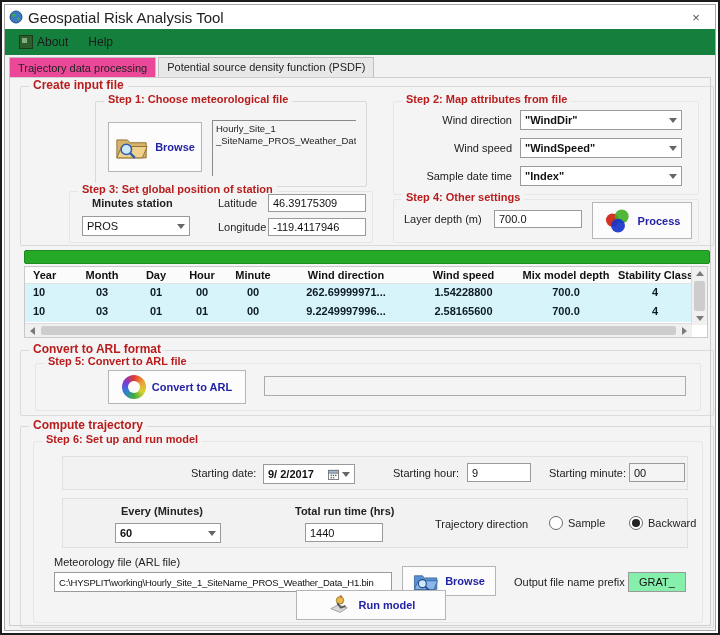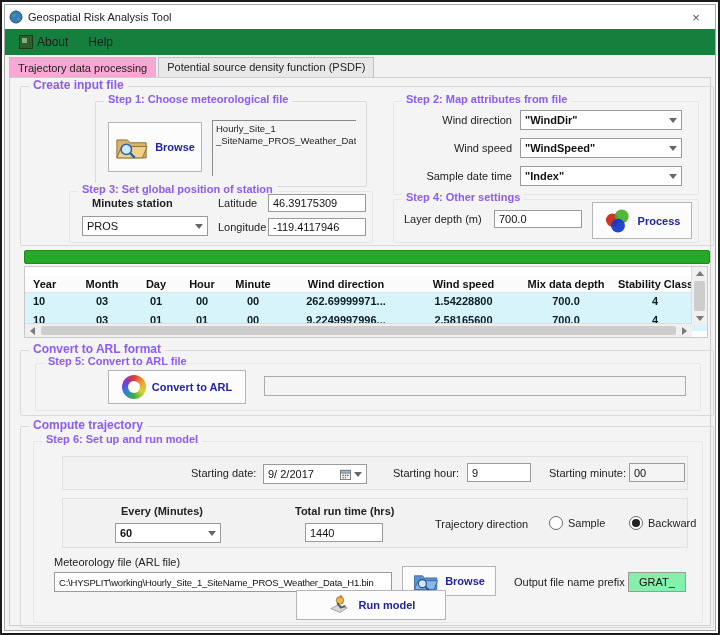--- a/index.html
+++ b/index.html
@@ -1,54 +1,54 @@
 <!DOCTYPE html>
 <html style="--accent-green: #26a926; --row-cyan: #d8f4fb; --button-text: #2323a7;"><head>
 <meta charset="utf-8">
 <style>
   html,body{margin:0;padding:0;background:#cfcfcf;font-family:"Liberation Sans",sans-serif;}
   .screen{width:720px;height:635px;box-sizing:border-box;border:2px solid #1c1c1c;background:#fff;position:relative;}
   .window{position:absolute;inset:2px;border:1px solid #a6a6a6;background:#f2f2f2;display:flex;flex-direction:column;}
   
   .titlebar{height:24px;background:#ffffff;display:flex;align-items:center;padding:0 4px;flex:0 0 auto;}
-  .titlebar .ttl{font-size:11px;color:#222;margin-left:5px;}
+  .titlebar .ttl{font-size:15px;color:#222;margin-left:5px;}
   .close-btn{margin-left:auto;width:30px;height:22px;display:flex;align-items:center;justify-content:center;color:#555;font-size:13px;cursor:default;}
   
   .menubar{height:26px;background:#15803d;display:flex;align-items:center;padding:0 6px;gap:4px;flex:0 0 auto;}
   .menu-item{font-size:12px;color:#1a1a1a;padding:3px 8px;display:flex;align-items:center;gap:4px;}
   
   .tabstrip{height:22px;display:flex;align-items:flex-end;padding:0 4px;flex:0 0 auto;}
   .tab{font-size:11px;color:#222;padding:3px 8px 4px 8px;border:1px solid #bfbfbf;border-bottom:none;background:#e8e8e8;margin-right:2px;}
-  .tab.active{background:#f9a8d4;position:relative;top:1px;padding-top:4px;}
+  .tab.active{background:#ec4899;position:relative;top:1px;padding-top:4px;}
   
   .content{flex:1;border:1px solid #cfcfcf;margin:0 4px 4px 4px;background:#f4f4f4;position:relative;}
   
   .grp{position:absolute;border:1px solid #dadada;border-radius:2px;}
-  .grp>.lbl{position:absolute;top:-9px;left:8px;background:#f4f4f4;padding:0 4px;font-weight:bold;color:#8b5cf6;white-space:nowrap;}
+  .grp>.lbl{position:absolute;top:-9px;left:8px;background:#f4f4f4;padding:0 4px;font-weight:bold;color:#b91c1c;white-space:nowrap;}
   .lbl-lg{font-size:12px;}
   .lbl-sm{font-size:11px;}
   
   .txt{position:absolute;box-sizing:border-box;border:1px solid #9a9a9a;background:#fff;font-family:"Liberation Sans",sans-serif;font-size:11px;color:#111;padding:1px 4px;}
   .flabel{position:absolute;font-size:11px;color:#222;white-space:nowrap;}
   .combo{position:absolute;box-sizing:border-box;border:1px solid #9a9a9a;background:#fff;display:flex;align-items:center;font-size:11px;color:#111;padding:0 4px;font-weight:bold;}
   .combo .cval{flex:1;overflow:hidden;white-space:nowrap;}
   .drop-arrow{width:0;height:0;border-left:4px solid transparent;border-right:4px solid transparent;border-top:5px solid #666;margin-left:3px;flex:0 0 auto;}
   .btn{position:absolute;box-sizing:border-box;border:1px solid #b5b5b5;background:#fcfcfc;display:flex;align-items:center;justify-content:center;gap:6px;cursor:default;}
   .btn .bl{font-size:11px;font-weight:bold;color:var(--button-text,#2323a7);}
   .radio{width:12px;height:12px;border:1px solid #6a6a6a;border-radius:50%;background:#fff;display:inline-block;position:relative;vertical-align:middle;}
   .radio.checked::after{content:"";position:absolute;inset:2px;border-radius:50%;background:#222;}
   .panel{position:absolute;border:1px solid #e0e0e0;background:#f2f2f2;box-sizing:border-box;}
   
   .progress-full{position:absolute;background:var(--accent-green,#26a926);border:1px solid #1f8a1f;border-radius:2px;}
   .progress-empty{background:#f4f4f4;border:1px solid #ababab;box-sizing:border-box;}
   
   .tablewrap{position:absolute;background:#fff;border:1px solid #c9c9c9;box-sizing:border-box;}
   .trow{display:flex;}
   .tcell{box-sizing:border-box;font-size:11px;font-weight:bold;color:#0c1c24;text-align:center;padding:2px 2px;overflow:hidden;white-space:nowrap;}
-  .thead .tcell{background:#fbfbfb;color:#111;border-bottom:1px solid #e2e2e2;margin-top:9px;}
+  .thead .tcell{background:#fbfbfb;color:#111;border-bottom:1px solid #e2e2e2;}
   .tdata{background:var(--row-cyan,#d8f4fb);}
   .tcell.c0{text-align:left;padding-left:8px;}
   
   .vscroll{position:absolute;width:15px;background:#f0f0f0;border-left:1px solid #dcdcdc;display:flex;flex-direction:column;align-items:center;}
   .hscroll{position:absolute;height:13px;background:#f0f0f0;border-top:1px solid #dcdcdc;display:flex;align-items:center;}
   .sb-btn{width:15px;height:13px;display:flex;align-items:center;justify-content:center;flex:0 0 auto;}
   .tri-up{width:0;height:0;border-left:4px solid transparent;border-right:4px solid transparent;border-bottom:5px solid #7a7a7a;}
   .tri-down{width:0;height:0;border-left:4px solid transparent;border-right:4px solid transparent;border-top:5px solid #7a7a7a;}
   .tri-left{width:0;height:0;border-top:4px solid transparent;border-bottom:4px solid transparent;border-right:5px solid #7a7a7a;}
   .tri-right{width:0;height:0;border-top:4px solid transparent;border-bottom:4px solid transparent;border-left:5px solid #7a7a7a;}
@@ -118,21 +118,21 @@
           </div>
           <div class="filebox" style="left:116px;top:18px;width:144px;height:56px;">
             <div>Hourly_Site_1</div>
             <div>_SiteName_PROS_Weather_Data.csv</div>
           </div>
         </div>
 
         <div class="grp" style="left:48px;top:104px;width:302px;height:50px;border-color:#e6e6e6;">
           <span class="lbl lbl-sm">Step 3: Set global position of station</span>
           <span class="flabel" style="left:22px;top:5px;font-weight:bold;">Minutes station</span>
-          <div class="combo" style="left:12px;top:24px;width:126px;height:20px;font-weight:normal;">
+          <div class="combo" style="left:12px;top:24px;width:108px;height:20px;font-weight:normal;">
             <span class="cval">PROS</span>
             <span class="drop-arrow"></span>
           </div>
           <span class="flabel" style="left:148px;top:5px;">Latitude</span>
           <input class="txt" style="left: 198px; top: 2px; width: 98px; height: 18px;" value="46.39175309">
           <span class="flabel" style="left:148px;top:29px;">Longitude</span>
           <input class="txt" style="left: 198px; top: 26px; width: 98px; height: 18px;" value="-119.4117946">
         </div>
 
         <div class="grp" style="left:372px;top:14px;width:304px;height:92px;border-color:#e6e6e6;">
@@ -173,21 +173,21 @@
 
       <div class="tablewrap" style="left:14px;top:188px;width:684px;height:72px;">
         <div class="thead trow">
           <div class="tcell c0" style="width:46px;">Year</div>
           <div class="tcell" style="width:62px;">Month</div>
           <div class="tcell" style="width:46px;">Day</div>
           <div class="tcell" style="width:46px;">Hour</div>
           <div class="tcell" style="width:56px;">Minute</div>
           <div class="tcell" style="width:130px;">Wind direction</div>
           <div class="tcell" style="width:105px;">Wind speed</div>
-          <div class="tcell" style="width:100px;">Mix data depth</div>
+          <div class="tcell" style="width:100px;">Mix model depth</div>
           <div class="tcell" style="width:78px;">Stability Class</div>
         </div>
         <div class="trow tdata" style="height:19px;">
           <div class="tcell c0" style="width:46px;">10</div>
           <div class="tcell" style="width:62px;">03</div>
           <div class="tcell" style="width:46px;">01</div>
           <div class="tcell" style="width:46px;">00</div>
           <div class="tcell" style="width:56px;">00</div>
           <div class="tcell" style="width:130px;">262.69999971...</div>
           <div class="tcell" style="width:105px;">1.54228800</div>
@@ -239,21 +239,21 @@
         </div>
       </div>
 
       <div class="grp" style="left:10px;top:348px;width:692px;height:200px;">
         <span class="lbl lbl-lg">Compute trajectory</span>
         <div class="grp" style="left:12px;top:14px;width:668px;height:180px;border-color:#e6e6e6;">
           <span class="lbl lbl-sm">Step 6: Set up and run model</span>
 
           <div class="panel" style="left:28px;top:14px;width:626px;height:34px;">
             <span class="flabel" style="left:128px;top:10px;">Starting date:</span>
-            <div class="combo" style="left:200px;top:7px;width:104px;height:20px;font-weight:normal;">
+            <div class="combo" style="left:200px;top:7px;width:92px;height:20px;font-weight:bold;">
               <span class="cval">9/ 2/2017</span>
               <svg width="11" height="11" viewBox="0 0 12 12">
                 <rect x="0.5" y="1.5" width="11" height="10" fill="#fff" stroke="#777"></rect>
                 <rect x="0.5" y="1.5" width="11" height="3" fill="#9db8d8" stroke="#777"></rect>
                 <circle cx="3.5" cy="7" r="0.9" fill="#666"></circle>
                   <circle cx="6" cy="7" r="0.9" fill="#666"></circle>
                   <circle cx="8.5" cy="7" r="0.9" fill="#666"></circle>
                 <circle cx="3.5" cy="9.5" r="0.9" fill="#666"></circle>
                   <circle cx="6" cy="9.5" r="0.9" fill="#666"></circle>
               </svg>

